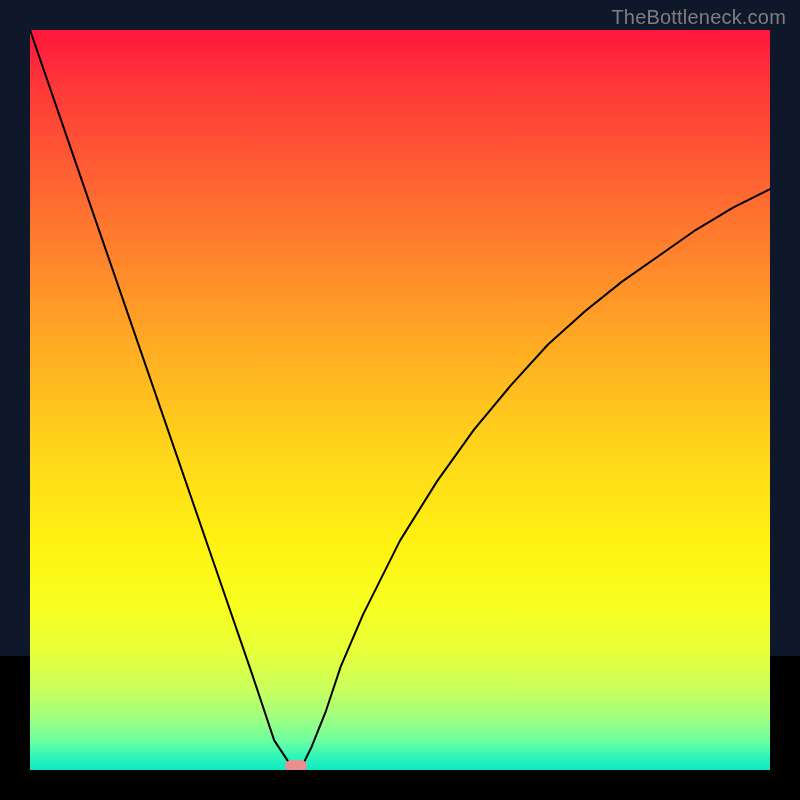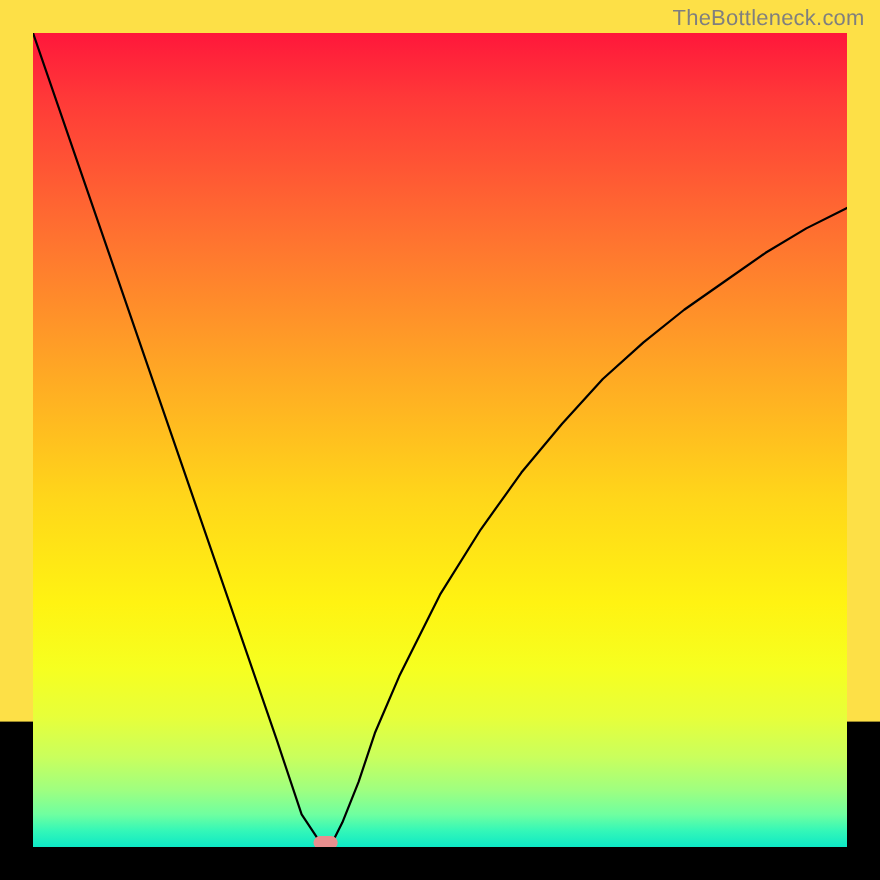--- a/index.html
+++ b/index.html
@@ -10,21 +10,21 @@
     background: #000;
     overflow: hidden;
     font-family: Arial, Helvetica, sans-serif;
   }
   .frame {
     position: absolute;
     left: 0;
     top: 0;
     width: 800px;
     height: 656px;
-    background: #fde047;
+    background: #0f172a;
   }
   .plot-area {
     position: absolute;
     left: 30px;
     top: 30px;
     width: 740px;
     height: 740px;
     overflow: hidden;
   }
   .gradient-bg {

